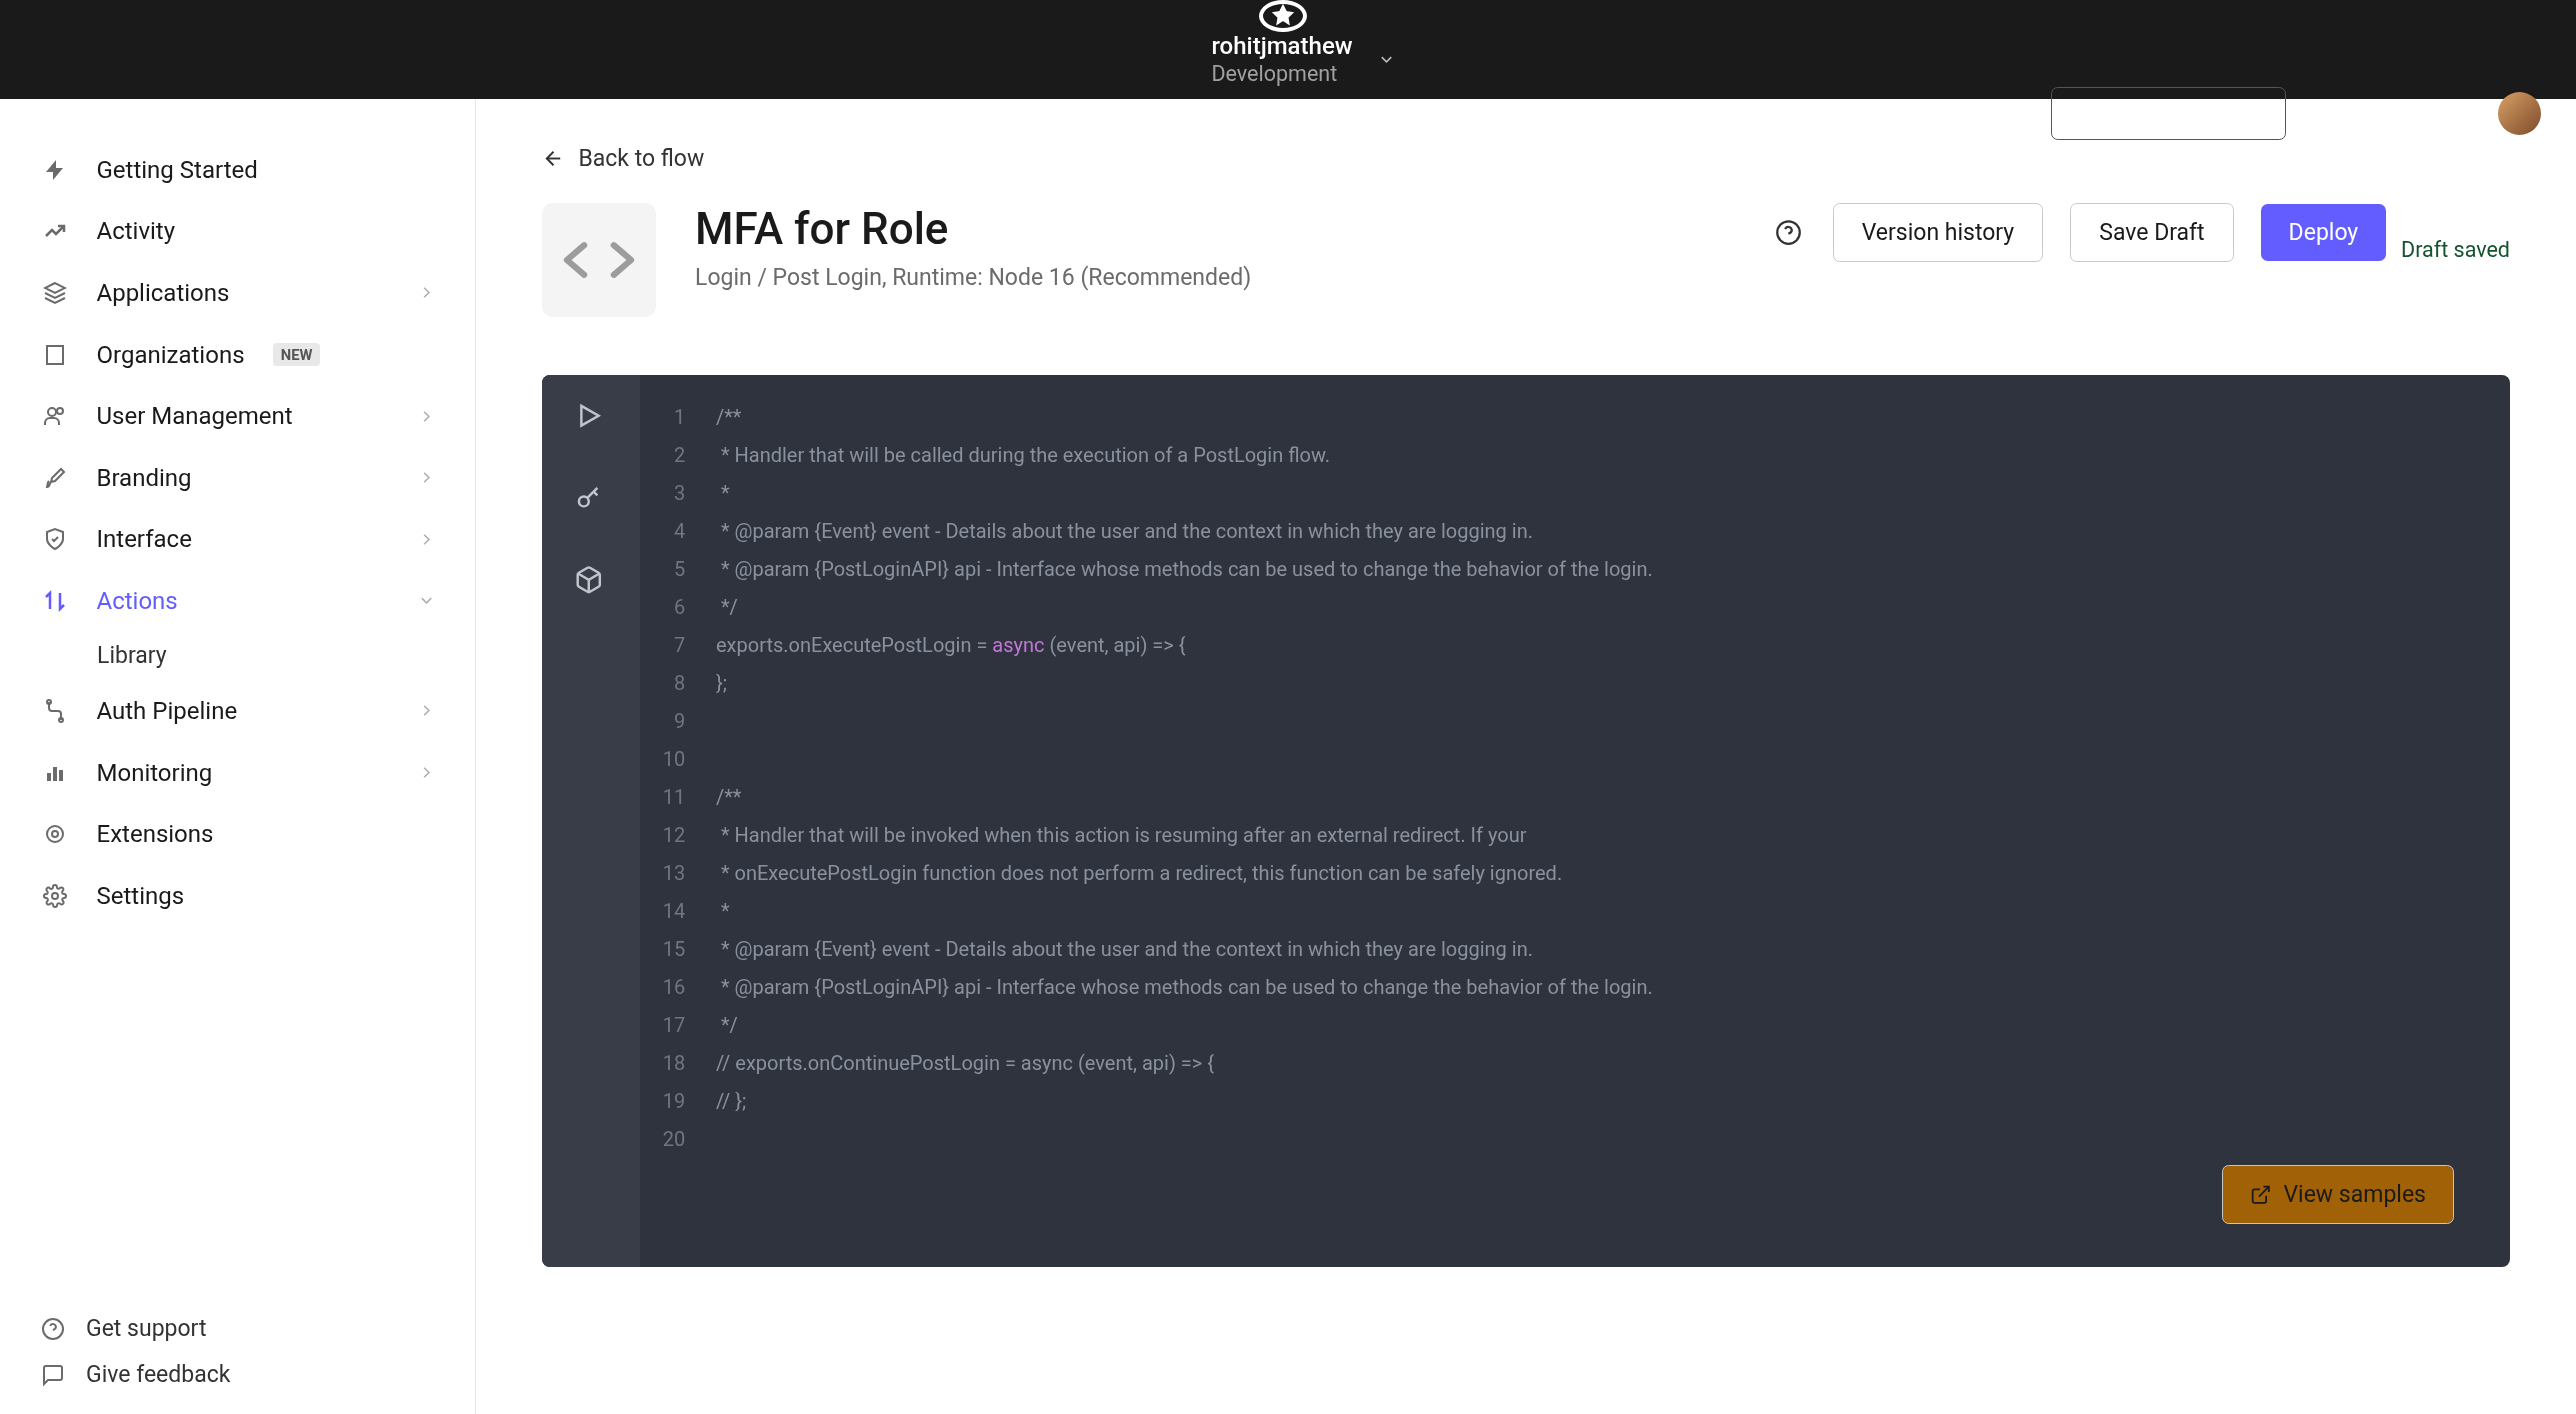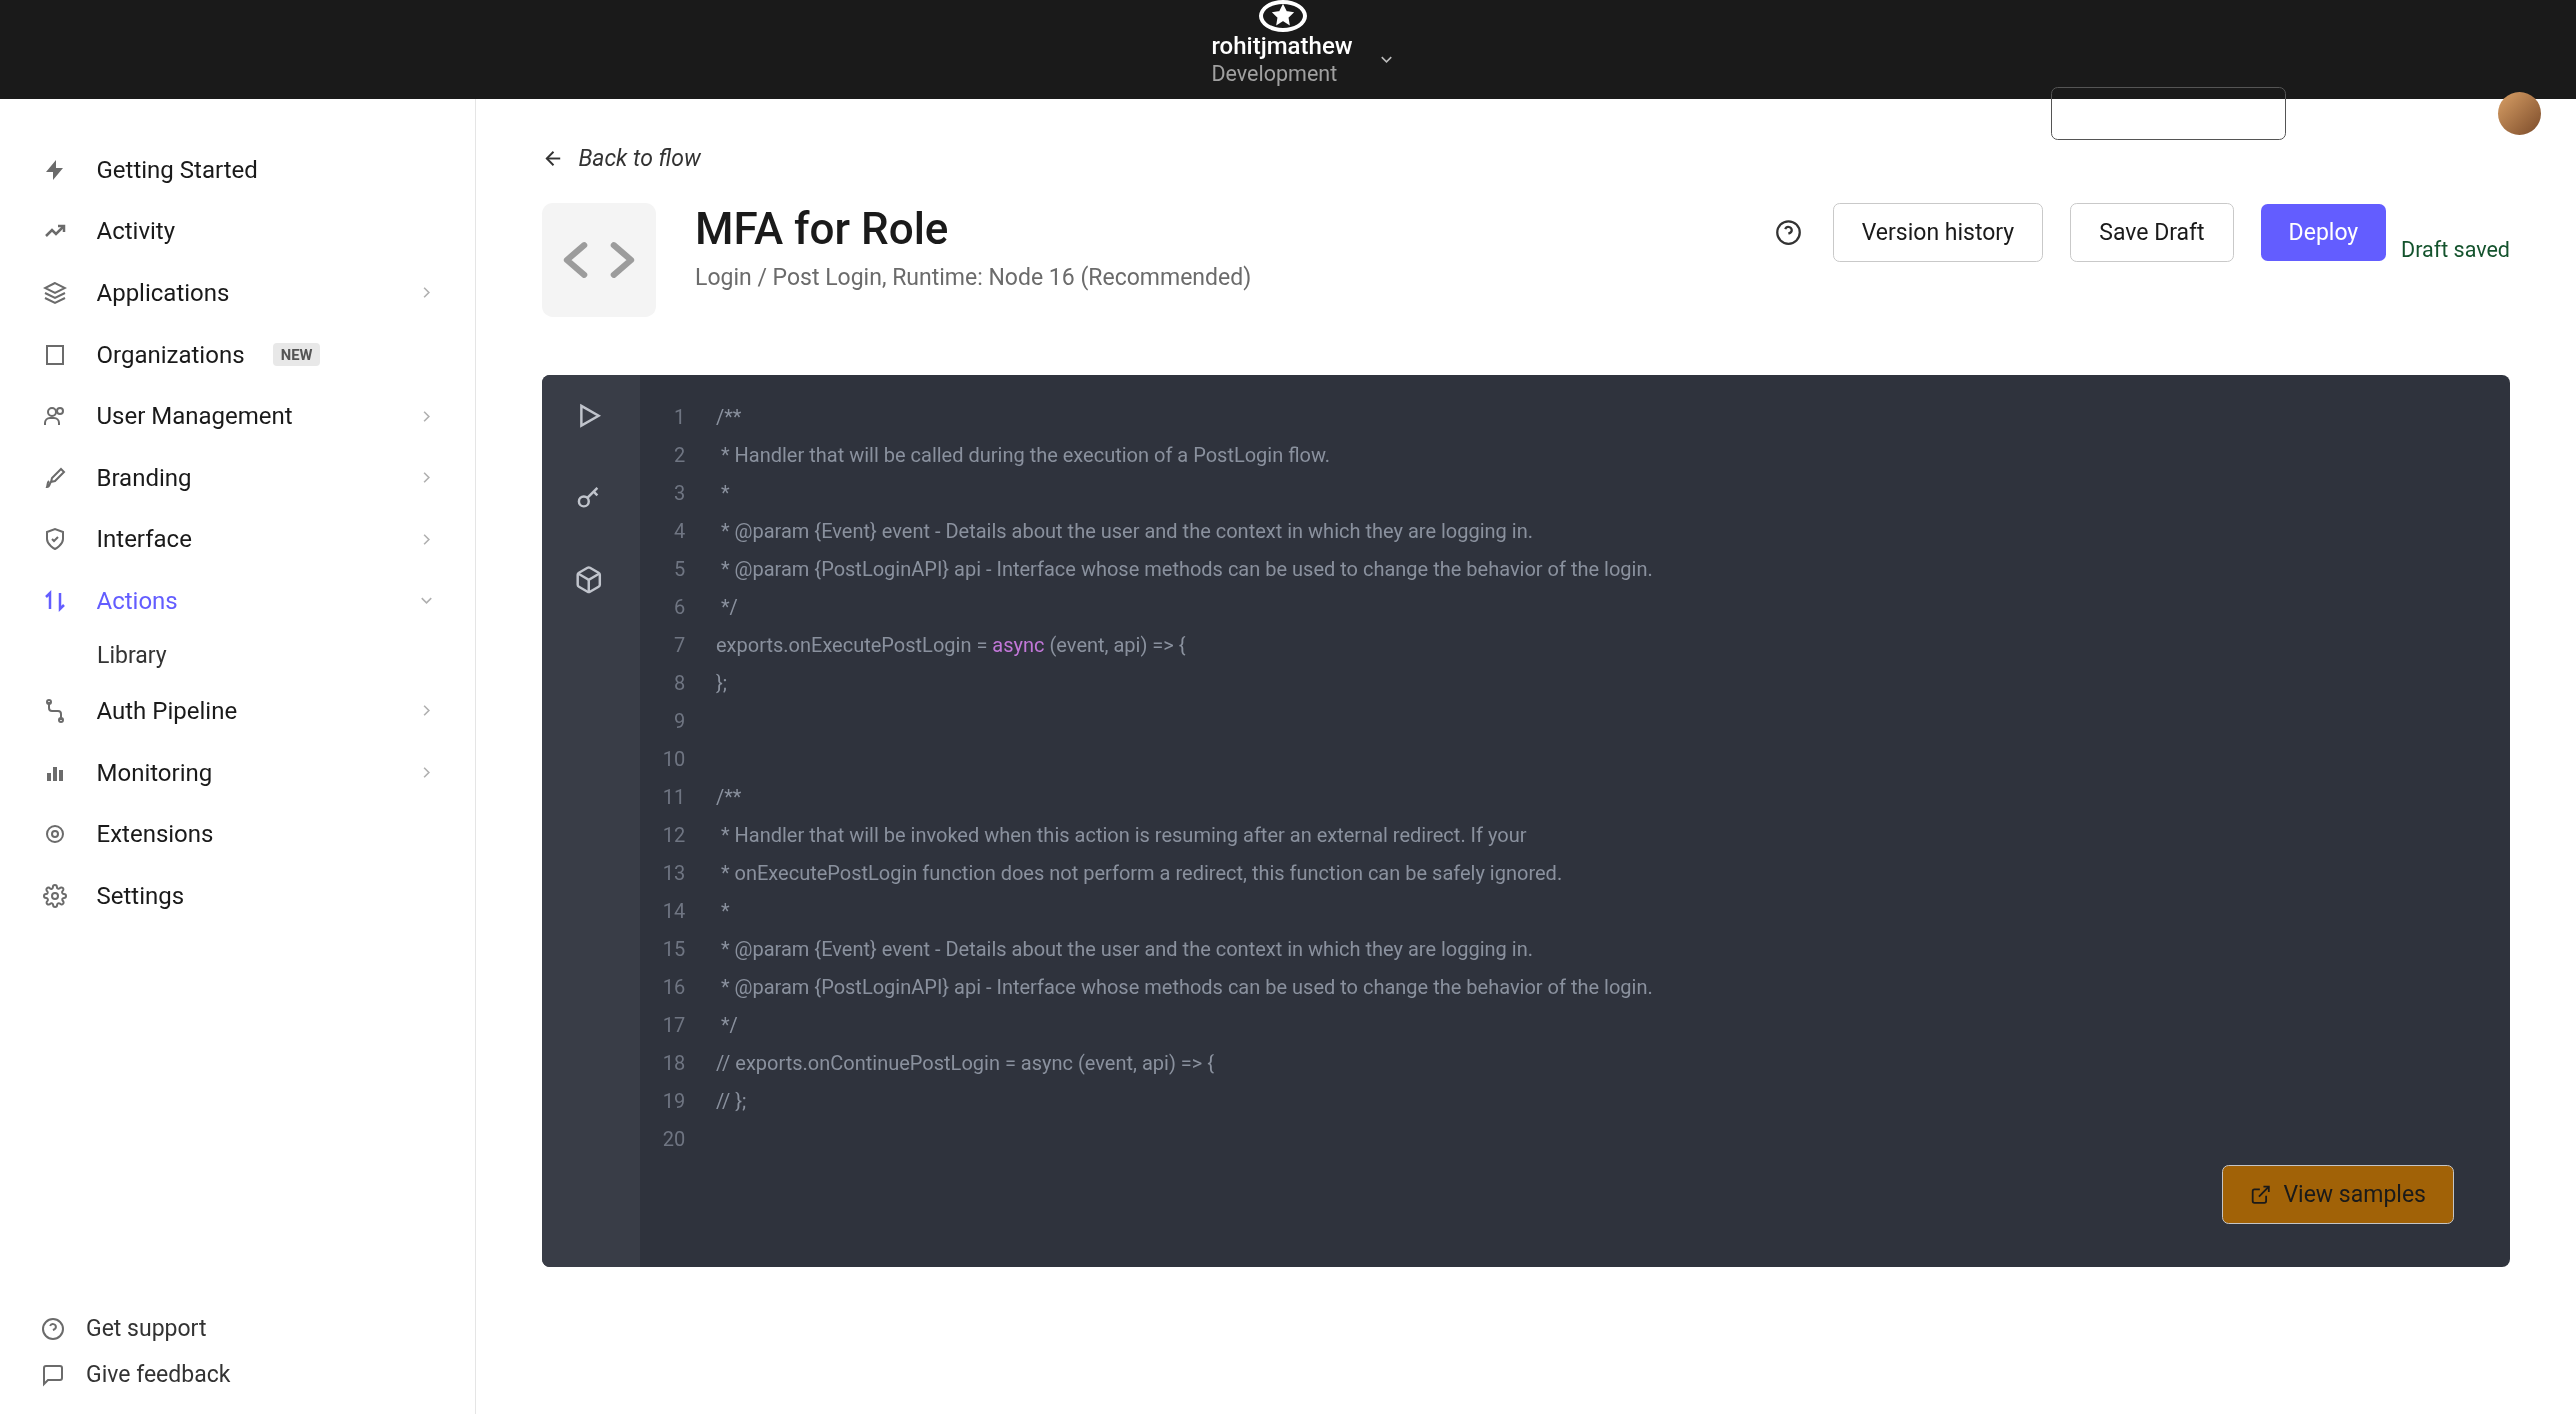--- a/index.html
+++ b/index.html
@@ -29,21 +29,21 @@
 .nav-item.active { color:#635dff; }
 .nav-item.active .nav-ico { color:#635dff; }
 .nav-sub { padding:10.7px 0 10.7px 97px; font-size:23px; color:#333; cursor:pointer; }
 .badge-new { background:#e8e8e8; color:#555; font-size:14.8px; font-weight:700; border-radius:4px; padding:2.7px 8px; margin-left:2.7px; }
 .sidebar-footer { padding:16px 39px 27px; display:flex; flex-direction:column; gap:19px; }
 .sf-item { display:flex; align-items:center; gap:20px; font-size:23px; color:#333; cursor:pointer; }
 .sf-ico { width:27px; height:27px; display:flex; align-items:center; justify-content:center; color:#6b6b6b; }
 
 
 .main { flex:1; padding:46px 66px 0 66px; display:flex; flex-direction:column; }
-.back-link { display:flex; align-items:center; gap:13.4px; font-size:23px; color:#333; margin-bottom:31px; cursor:pointer;font-style:italic; }
+.back-link { display:flex; align-items:center; gap:13.4px; font-size:23px; color:#333; margin-bottom:31px; cursor:pointer; }
 .header-row { display:flex; align-items:flex-start; }
 .action-icon { width:114px; height:114px; border-radius:10.7px; background:#f4f4f4; display:flex; align-items:center; justify-content:center; color:#9c9c9c; margin-right:39px; }
 .title-block { display:flex; flex-direction:column; gap:9.4px; }
 .page-title { font-size:44px; font-weight:550; color:#1a1a1a; }
 .page-subtitle { font-size:23px; color:#6b6b6b; }
 .header-actions { margin-left:auto; display:flex; flex-direction:row; align-items:flex-end; gap:14.8px; }
 .btn-row { display:flex; align-items:center; gap:27px; }
 .help-ico { width:27px; height:27px; color:#333; margin-right:4px; }
 .btn { font-size:23px; padding:14.8px 28px; border-radius:6.7px; cursor:pointer; border:none; }
 .btn-outline { border:1.3px solid #c9c9c9; background:#fff; color:#1a1a1a; }

